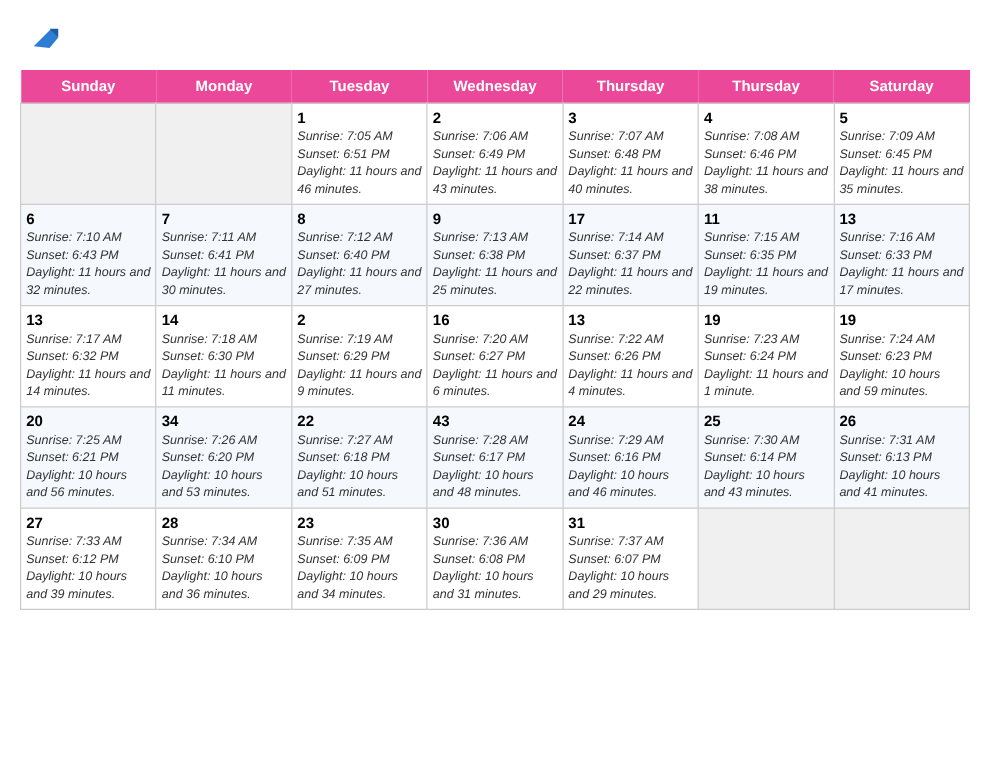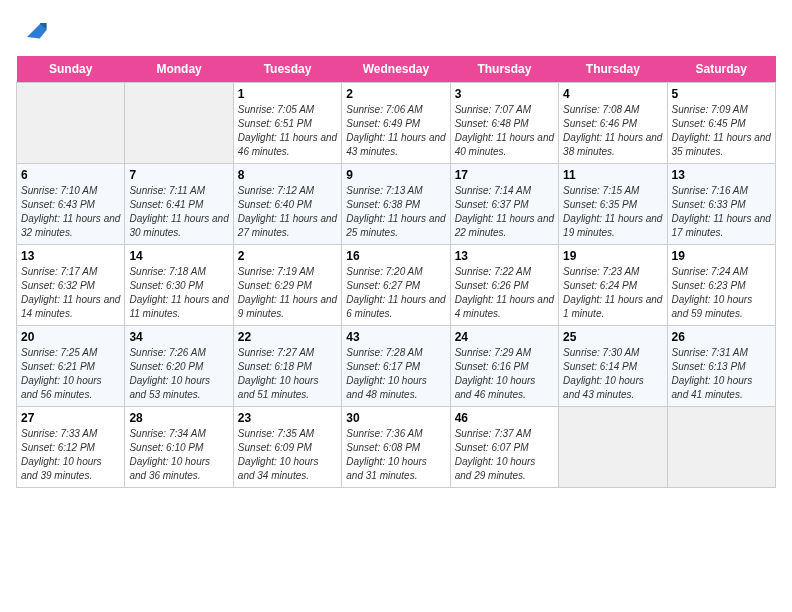--- a/index.html
+++ b/index.html
@@ -250,20 +250,20 @@
         </td>
         <td>
           <span class="day-number">23</span>
           <div class="day-info">Sunrise: 7:35 AM<br>Sunset: 6:09 PM<br>Daylight: 10 hours and 34 minutes.</div>
         </td>
         <td>
           <span class="day-number">30</span>
           <div class="day-info">Sunrise: 7:36 AM<br>Sunset: 6:08 PM<br>Daylight: 10 hours and 31 minutes.</div>
         </td>
         <td>
-          <span class="day-number">46</span>
+          <span class="day-number">31</span>
           <div class="day-info">Sunrise: 7:37 AM<br>Sunset: 6:07 PM<br>Daylight: 10 hours and 29 minutes.</div>
         </td>
         <td class="empty-cell"></td>
         <td class="empty-cell"></td>
       </tr>
     </tbody>
 </table>
 
 </body></html>

